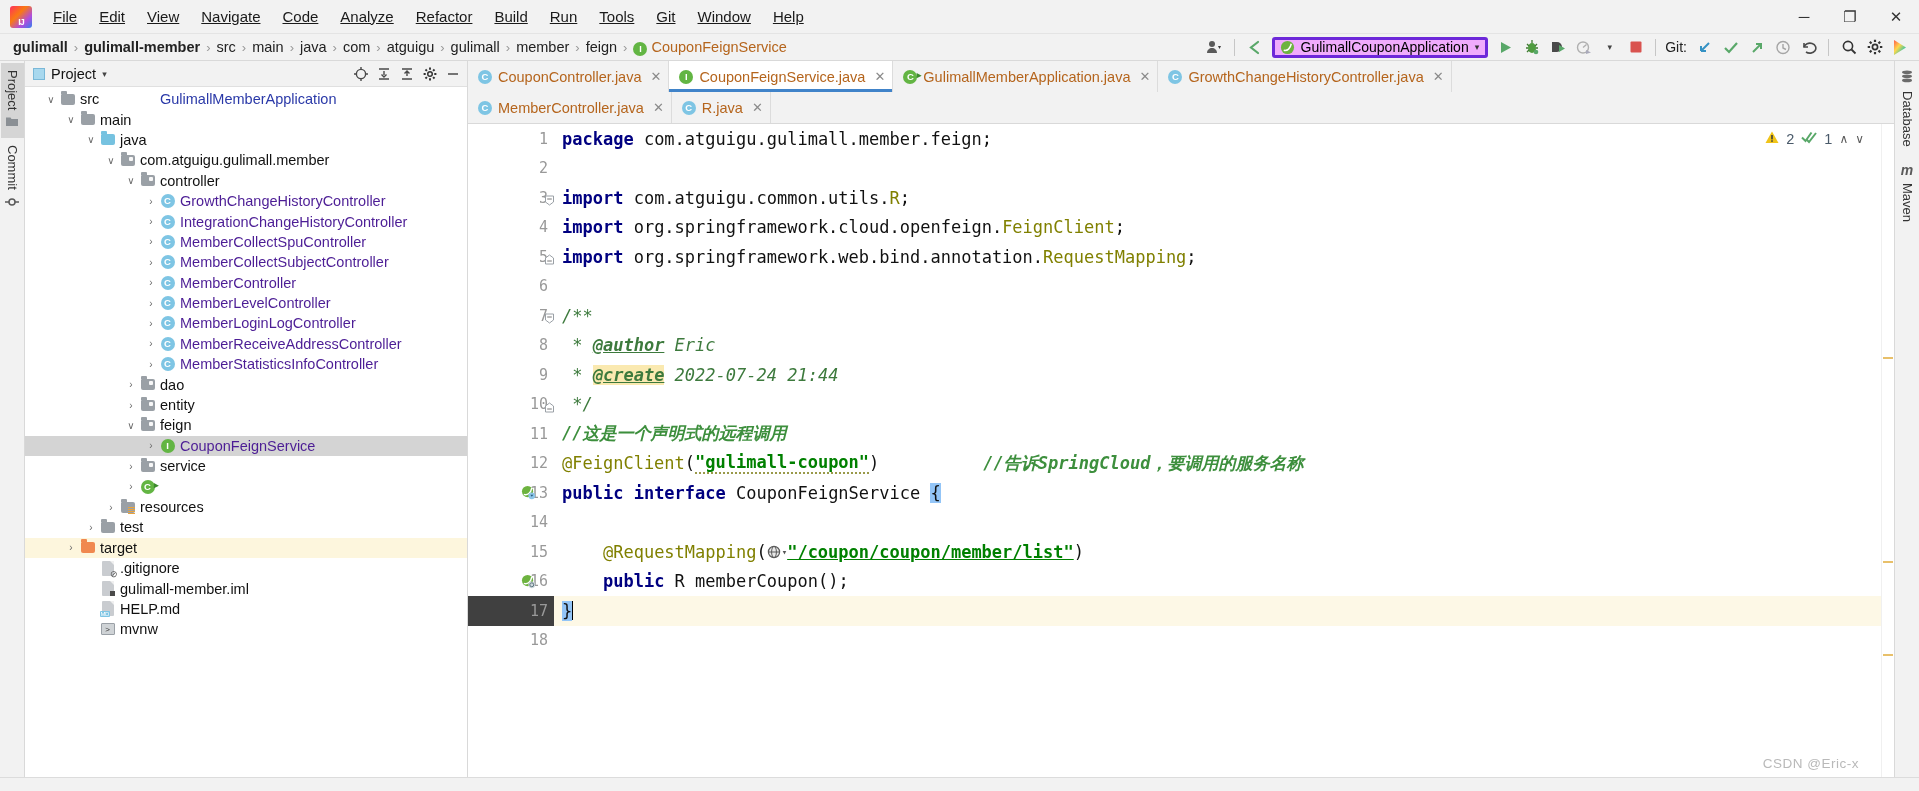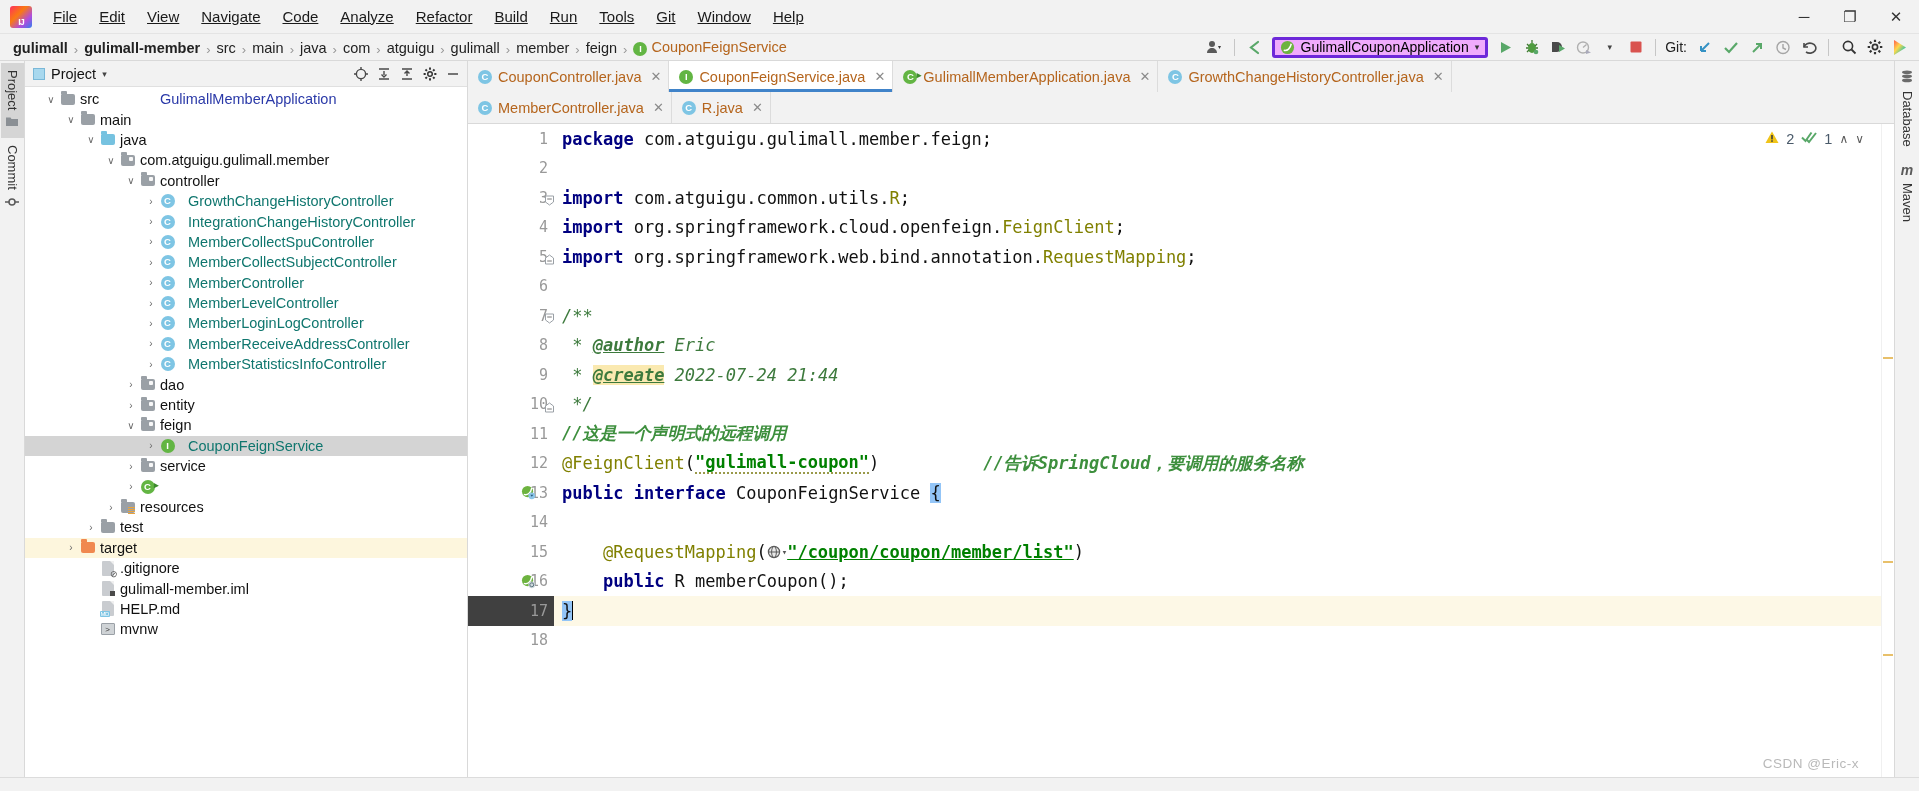--- a/index.html
+++ b/index.html
@@ -48,21 +48,21 @@
     font-size: 15px; color: #333;
   }
 
   
   .navbar {
     height: 27px; min-height: 27px; background: #f2f2f2;
     display: flex; align-items: center; padding-left: 8px;
     border-bottom: 1px solid #d9d9d9;
     font-size: 14.5px;
   }
-  .crumbs { display: flex; align-items: flex-end; }
+  .crumbs { display: flex; align-items: center; }
   .crumb { padding: 1px 5px; color: #222; white-space: nowrap; }
   .crumb.bold { font-weight: bold; }
   .crumb-sep { color: #999; font-size: 13px; padding: 0 1px; }
   .crumb-iface {
     display: inline-block; width: 14px; height: 14px; border-radius: 50%;
     background: #62b543; color: #fff; font-size: 9px; font-weight: bold;
     text-align: center; line-height: 14px; margin-right: 4px; font-style: normal;
   }
   .crumb.file { color: #b5651d; }
 
@@ -109,21 +109,21 @@
   .pp-act { width: 21px; height: 20px; display: flex; align-items: center; justify-content: center; color: #4a4a4a; font-size: 13px; }
 
   .tree { flex: 1; overflow: hidden; padding-top: 2px; font-size: 14.5px; position: relative; }
   .node { height: 20.4px; display: flex; align-items: center; white-space: nowrap; padding-right: 4px; }
   .node.sel { background: #d4d4d4; }
   .node.hl { background: #fdf6dd; }
   .twisty { width: 16px; text-align: center; font-size: 10px; color: #6b6b6b; flex: none; }
   .twisty.none { visibility: hidden; }
   .nico { width: 17px; flex: none; display: flex; align-items: center; justify-content: center; margin-right: 4px; }
   .nlabel { color: #111; }
-  .nlabel.cls { color: #0f766e; margin-left: 8px; }
+  .nlabel.cls { color: #4c1d95; }
   .nlabel.app { color: #2a39a8; }
 
   .fld { width: 14px; height: 11px; background: #9aa0a6; border-radius: 1px 2px 2px 2px; position: relative; }
   .fld::before { content:""; position:absolute; top:-3px; left:0; width:6px; height:3px; background:#9aa0a6; border-radius:1px 1px 0 0; }
   .fld.blue { background: #76c2e0; }
   .fld.blue::before { background: #76c2e0; }
   .fld.orange { background: #f0884f; }
   .fld.orange::before { background: #f0884f; }
   .fld.pkg::after { content:""; position:absolute; right:2px; top:2px; width:4px; height:4px; background:#f7f7f7; border-radius:1px; }
   .fld.res::after { content:""; position:absolute; right:0px; bottom:-1px; width:7px; height:7px; background:

